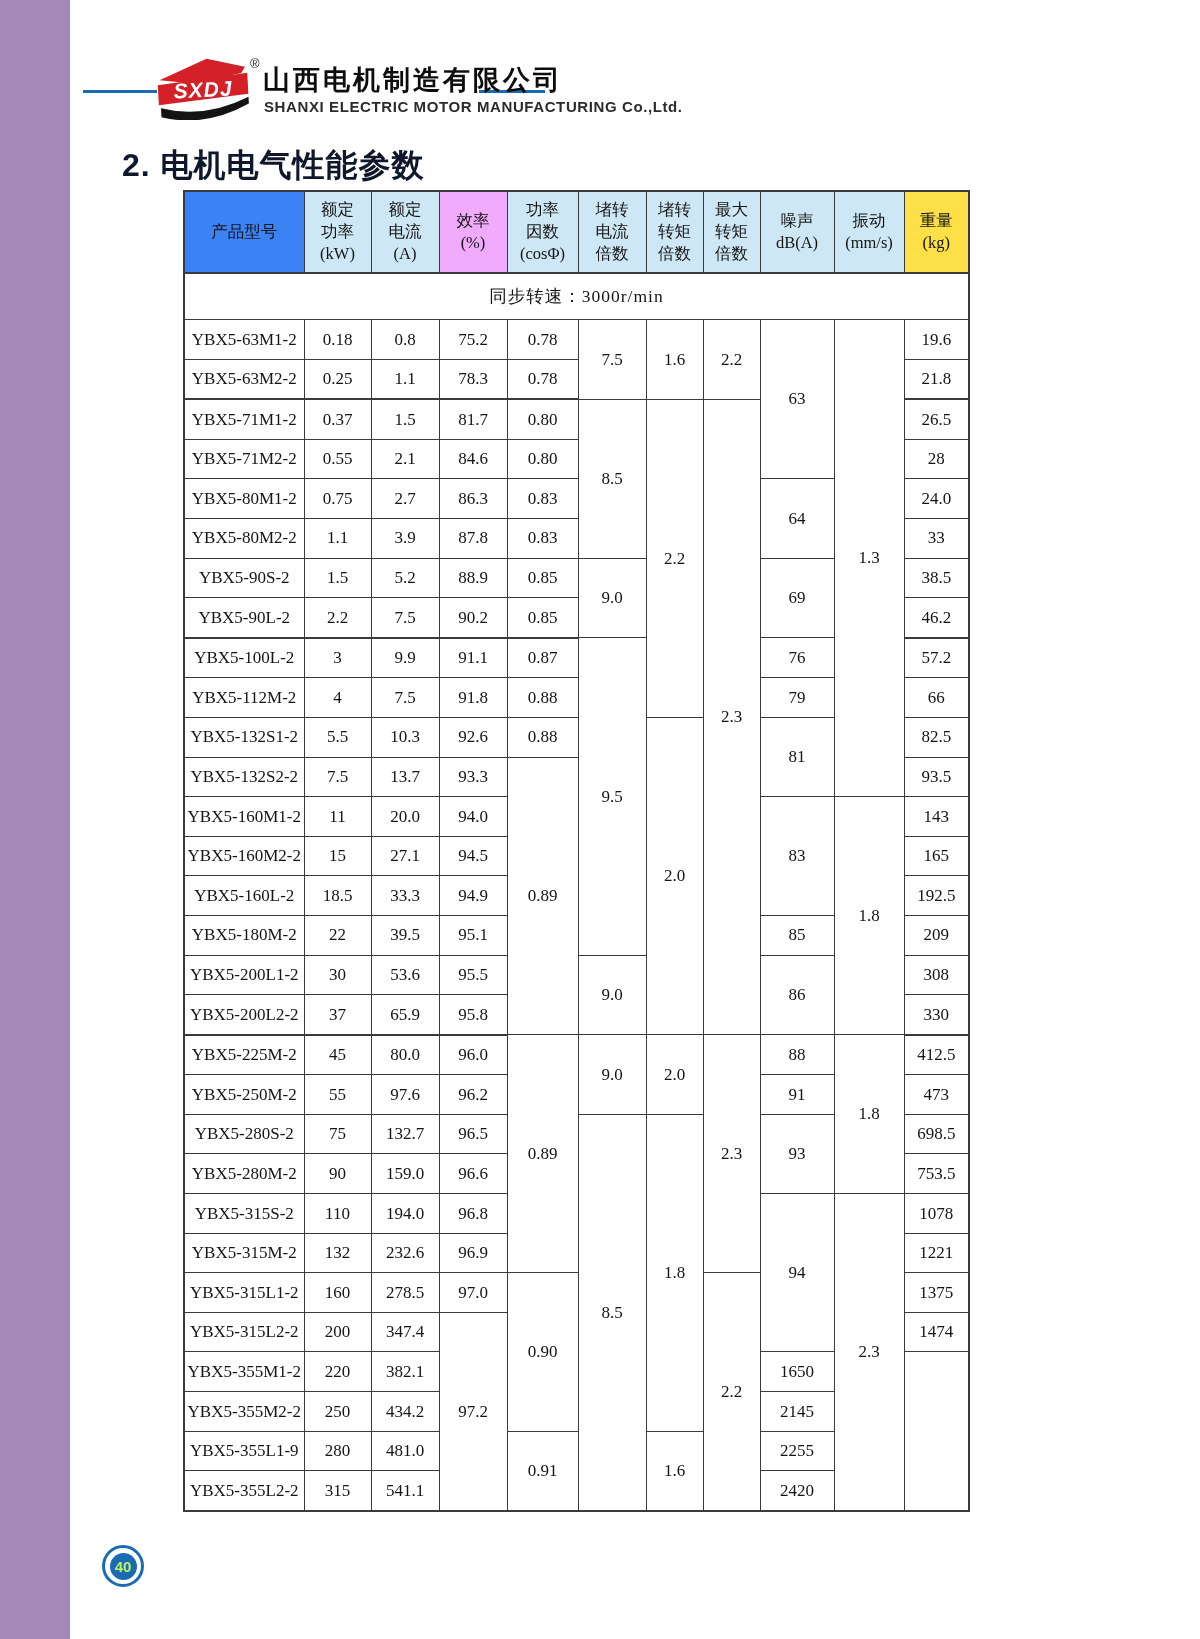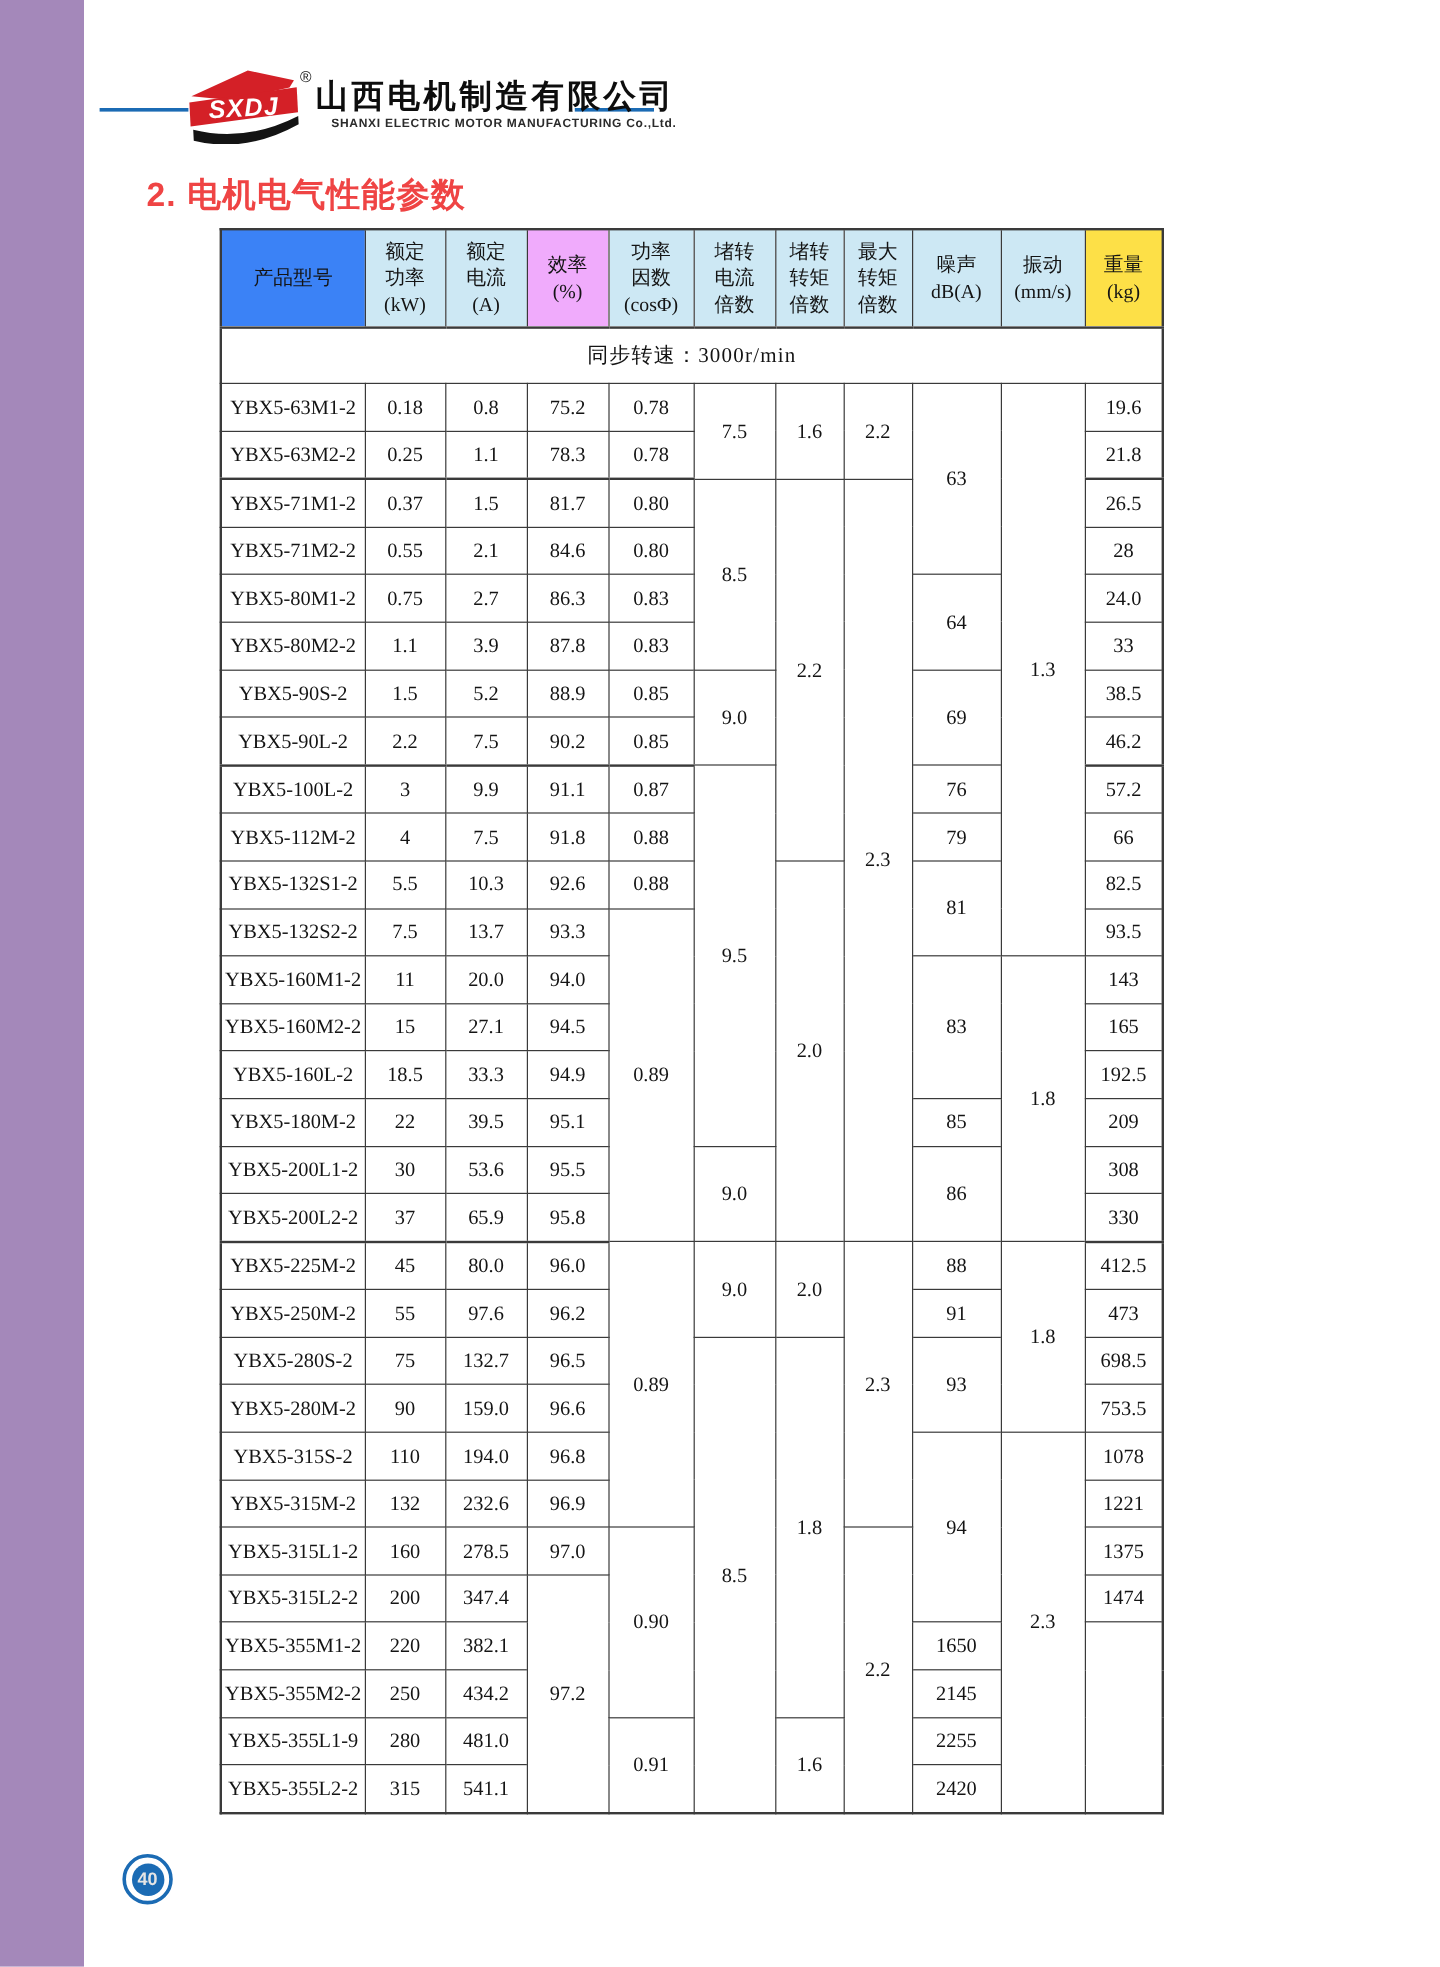--- a/index.html
+++ b/index.html
@@ -6,36 +6,36 @@
   .page{position:relative;width:1200px;height:1639px;background:#ffffff;overflow:hidden;
         font-family:"Liberation Serif","DejaVu Serif",serif;color:#141414;}
   .sidebar{position:absolute;left:0;top:0;width:70px;height:1639px;}
   .brandline{position:absolute;top:90px;height:3px;}
   .brandline.left{left:83px;width:74px;}
   .brandline.right{left:479px;width:66px;}
   .logo-svg{position:absolute;left:156px;top:56px;width:94px;height:64px;}
   .regmark{position:absolute;left:250px;top:56px;font-size:13px;font-family:"Liberation Sans",sans-serif;color:#222;}
   .company-cn{position:absolute;left:263px;top:62px;font-size:27px;font-weight:bold;letter-spacing:3px;
               font-family:"Liberation Sans",sans-serif;color:#0d0d0d;white-space:nowrap;}
-  .company-en{position:absolute;left:264px;top:98px;font-size:10px;font-weight:bold;letter-spacing:0.6px;
-              font-family:"Liberation Sans",sans-serif;color:#2b2b2b;white-space:nowrap;margin-left:12px;}
-  .heading{position:absolute;left:122px;top:144px;font-size:28px;font-weight:bold;
-           font-family:"Liberation Sans",sans-serif;color:#ef4444;letter-spacing:1px;}
+  .company-en{position:absolute;left:264px;top:98px;font-size:15px;font-weight:bold;letter-spacing:0.6px;
+              font-family:"Liberation Sans",sans-serif;color:#2b2b2b;white-space:nowrap;}
+  .heading{position:absolute;left:122px;top:144px;font-size:32px;font-weight:bold;
+           font-family:"Liberation Sans",sans-serif;color:#0f172a;letter-spacing:1px;}
   table.spec{position:absolute;left:183px;top:190px;width:785px;border-collapse:collapse;table-layout:fixed;
              border:2px solid #3a3a3a;}
   table.spec td{border:1px solid #3a3a3a;text-align:center;vertical-align:middle;
                 padding:0 2px;font-size:17px;line-height:1.15;overflow:hidden;}
   table.spec tr.hdr td{height:80px;white-space:pre-line;line-height:1.35;font-size:16.5px;border-bottom-width:2px;}
   table.spec tr.sync td{height:45px;font-size:17.5px;letter-spacing:1px;}
   table.spec tr.data td{height:38.6px;}
   table.spec tr.thick td{border-bottom-width:2.5px;}
   .pagebadge{position:absolute;left:102px;top:1545px;width:36px;height:36px;border:3px solid #1b66b0;
              border-radius:50%;display:flex;align-items:center;justify-content:center;background:#fff;}
   .pagebadge .inner{width:27px;height:27px;border-radius:50%;display:flex;align-items:center;justify-content:center;
-             color:#e5e5e5;font-size:15px;font-weight:bold;font-family:"Liberation Sans",sans-serif;}
+             color:#bef264;font-size:15px;font-weight:bold;font-family:"Liberation Sans",sans-serif;}
 </style>
 </head>
 <body>
 
 <div class="page">
 
   <div class="sidebar" style="background: rgb(164, 136, 186);"></div>
 
   <div class="brandline left" style="background: rgb(27, 107, 180);"></div>
   <div class="brandline right" style="background: rgb(27, 107, 180);"></div>

